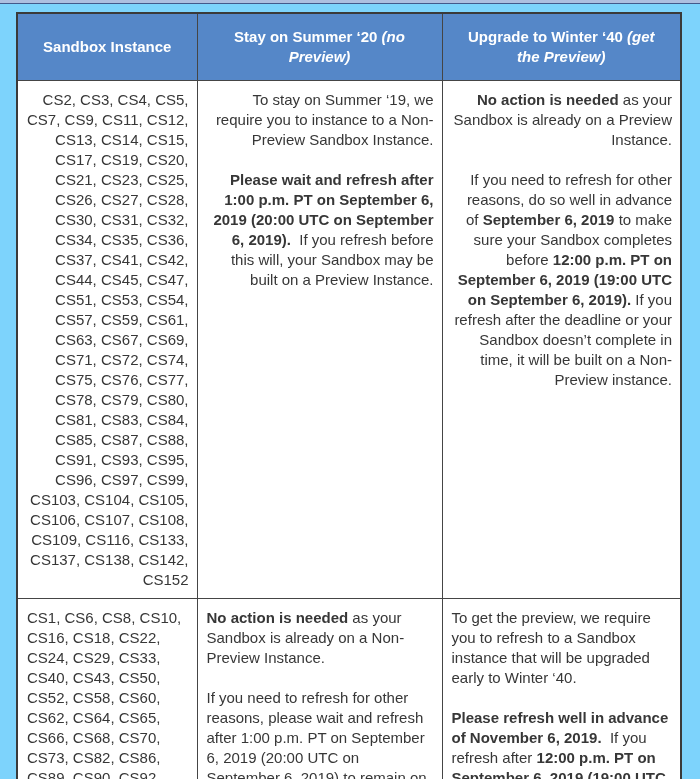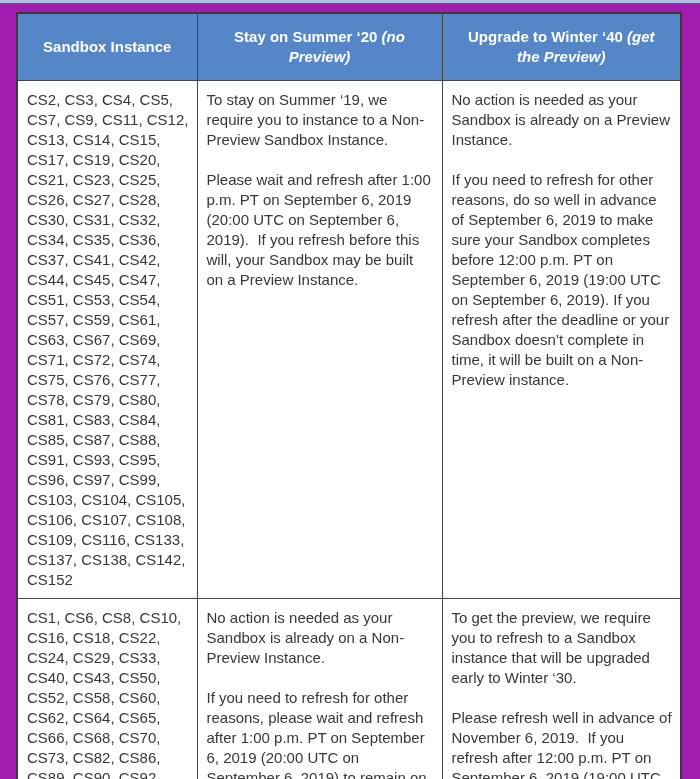--- a/index.html
+++ b/index.html
@@ -5,21 +5,21 @@
   html, body {
     margin: 0;
     padding: 0;
     background: #ffffff;
     font-family: "Liberation Sans", sans-serif;
   }
   .page {
     position: relative;
     width: 700px;
     height: 779px;
-    background: #a21caf;
+    background: #7dd3fc;
     overflow: hidden;
   }
   .top-strip {
     position: absolute;
     top: 0; left: 0;
     width: 700px;
     height: 3px;
     background: #aebfe0;
     border-bottom: 1px solid #44598b;
   }
@@ -51,29 +51,29 @@
     height: 62px;
     padding: 2px 16px;
   }
   table.sandbox td {
     font-size: 15px;
     line-height: 20px;
     color: #373737;
     padding: 9px 8px 8px 9px;
     background: #ffffff;
   }
-  tr.row-1 td { height: 404px; }
+  tr.row-1 td { height: 404px; text-align: right; }
   tr.row-2 td { height: 240px; }
   td p {
     margin: 0 0 20px 0;
     white-space: pre-wrap;
   }
   td p:last-child { margin-bottom: 0; }
   th p { margin: 0; white-space: pre-wrap; }
-  .seg-b { font-weight: normal; }
+  .seg-b { font-weight: bold; }
   .seg-i { font-style: italic; }
 </style>
 </head>
 <body>
 
 <div class="page">
   <div class="top-strip"></div>
 
   <div class="tbl-wrap">
     <table class="sandbox">
@@ -111,20 +111,20 @@
         </tr>
         <tr class="row-2">
           <td>
               <p><span>CS1, CS6, CS8, CS10, CS16, CS18, CS22, CS24, CS29, CS33, CS40, CS43, CS50, CS52, CS58, CS60, CS62, CS64, CS65, CS66, CS68, CS70, CS73, CS82, CS86, CS89, CS90, CS92, CS94, CS98, CS100, CS101, CS102, CS110, CS115, CS132, CS148, CS151</span></p>
             </td>
           <td>
               <p><span class="seg-b">No action is needed</span><span> as your Sandbox is already on a Non-Preview Instance.</span></p>
               <p><span>If you need to refresh for other reasons, please wait and refresh after 1:00 p.m. PT on September 6, 2019 (20:00 UTC on September 6, 2019) to remain on a Non-Preview Instance.</span></p>
             </td>
           <td>
-              <p><span>To get the preview, we require you to refresh to a Sandbox instance that will be upgraded early to Winter ‘30.</span></p>
+              <p><span>To get the preview, we require you to refresh to a Sandbox instance that will be upgraded early to Winter ‘40.</span></p>
               <p><span class="seg-b">Please refresh well in advance of November 6, 2019.</span><span>  If you refresh after </span><span class="seg-b">12:00 p.m. PT on September 6, 2019 (19:00 UTC on September 6, 2019)</span></p>
             </td>
         </tr>
       </tbody>
     </table>
   </div>
 </div>
 
 </body></html>

